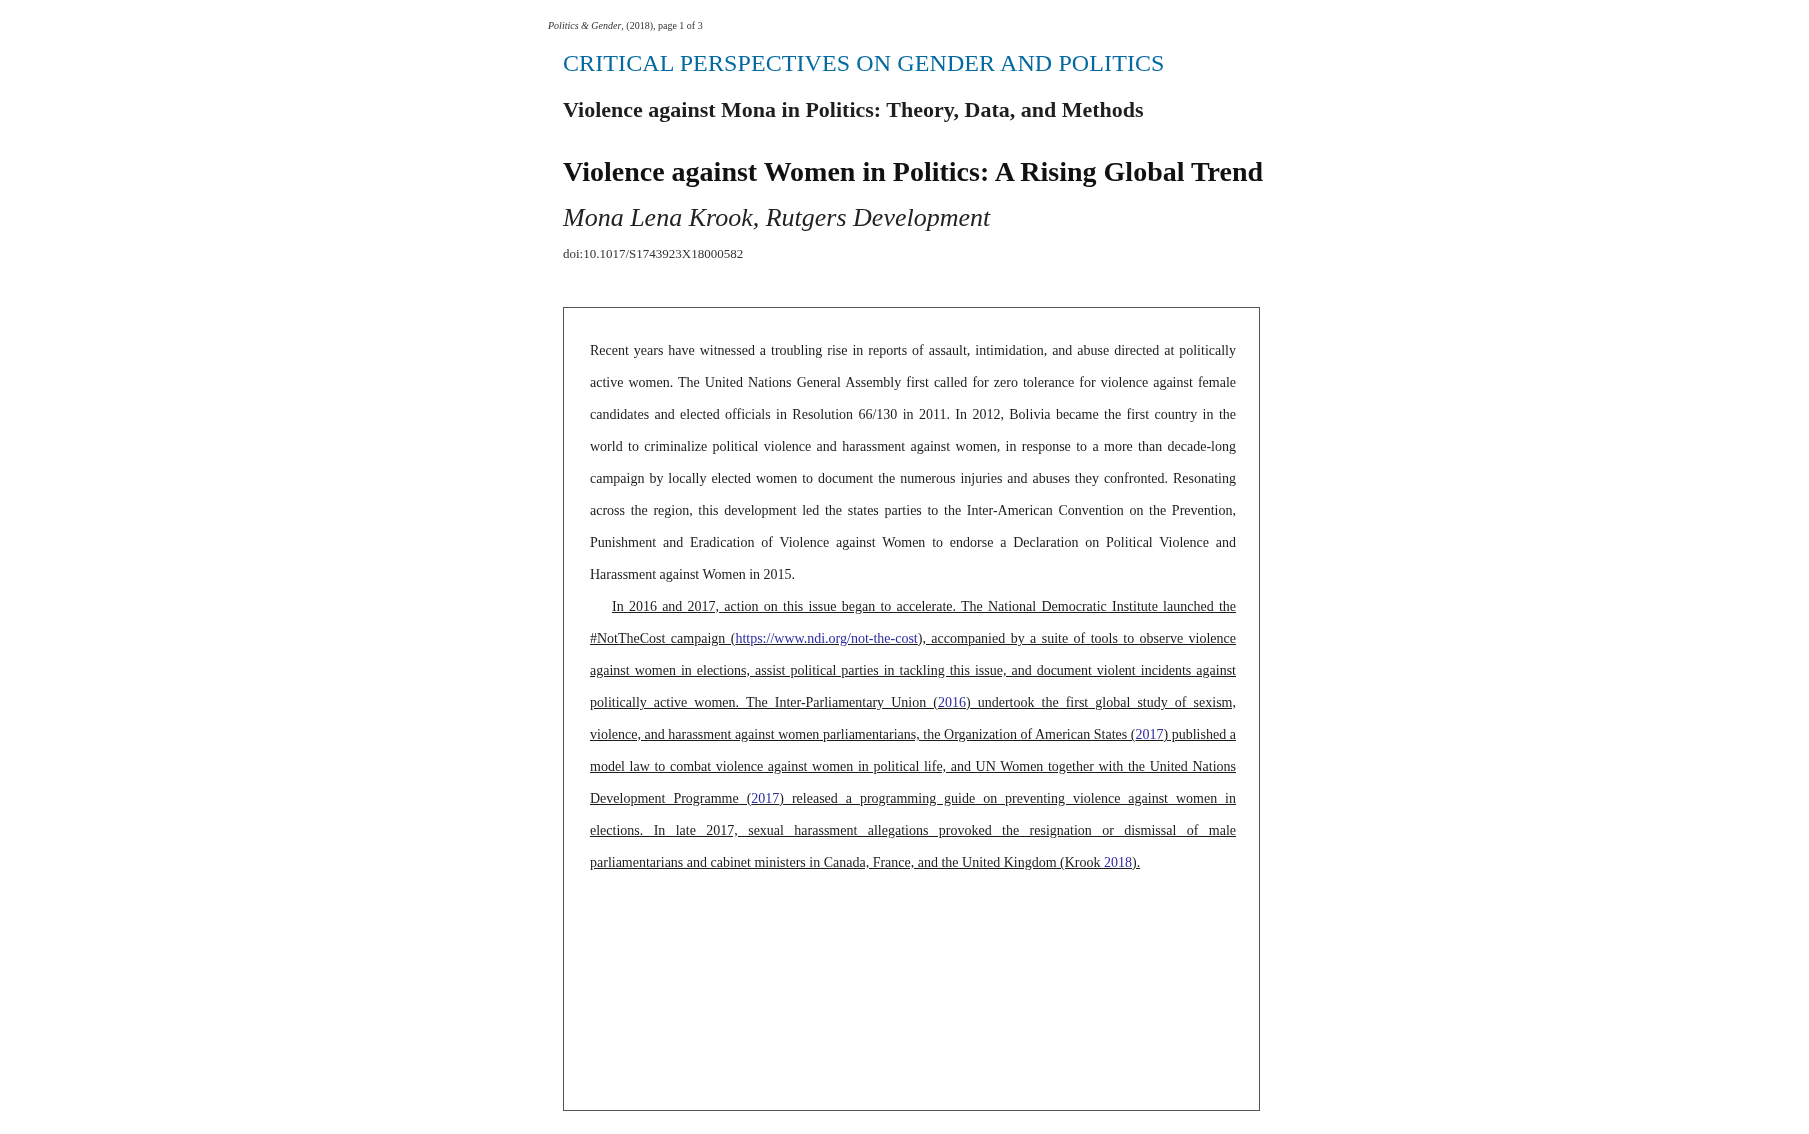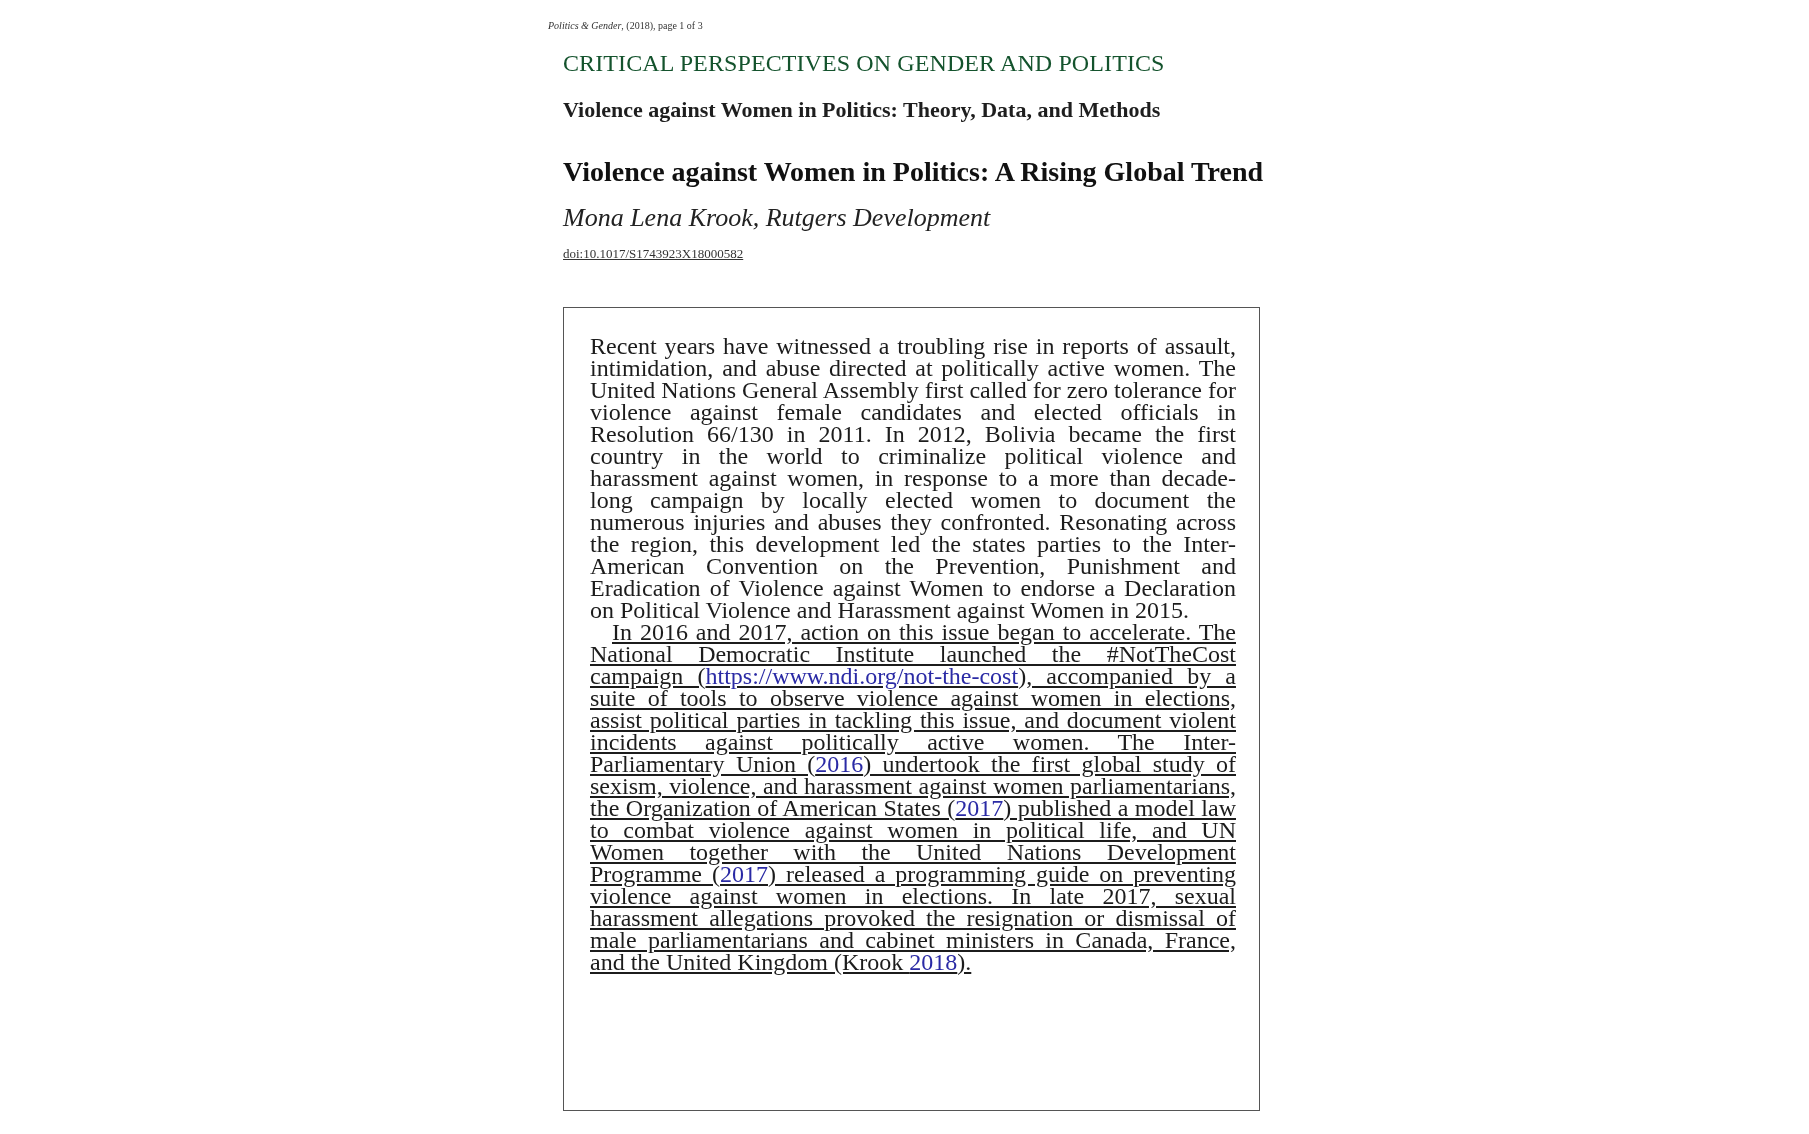--- a/index.html
+++ b/index.html
@@ -1,40 +1,40 @@
 <!DOCTYPE html>
 <html><head>
 <meta charset="utf-8">
 <style>
   html, body { margin:0; padding:0; background:#ffffff; }
   body { width:1809px; height:1134px; position:relative; overflow:hidden;
          font-family:"Liberation Serif","DejaVu Serif",serif; color:#1a1a1a; }
   .running-head { position:absolute; left:548px; top:20px; font-size:10px; color:#333; }
   .running-head .journal { font-style:italic; }
-  .section-head { position:absolute; left:563px; top:50px; font-size:24px; letter-spacing:0.1px; color:#14532d;text-align:right; }
+  .section-head { position:absolute; left:563px; top:50px; font-size:24px; letter-spacing:0.1px; color:#0369a1;text-align:right; }
   .series-title { position:absolute; left:563px; top:97px; font-size:22px; font-weight:bold; color:#1e1e1e; }
   .article-title { position:absolute; left:563px; top:156px; font-size:28px; font-weight:bold; color:#111; }
   .author { position:absolute; left:563px; top:203px; font-size:26px; font-style:italic; color:#222; }
-  .doi { position:absolute; left:563px; top:246px; font-size:13px; color:#333;text-decoration:underline; }
+  .doi { position:absolute; left:563px; top:246px; font-size:13px; color:#333; }
   .abstract-box { position:absolute; left:563px; top:307px; width:697px; height:804px;
                   border:1.5px solid #555; box-sizing:border-box; }
   .abstract-text { position:absolute; left:26px; top:27px; width:646px;
-                   font-size:24px; line-height:22px; text-align:justify; color:#1c1c1c; }
+                   font-size:14px; line-height:32px; text-align:justify; color:#1c1c1c; }
   .abstract-text p { margin:0; }
   .abstract-text p.indent { text-indent:22px;text-decoration:underline; }
   a.ref, a.url { color:#2a2aa5; text-decoration:none; }
 </style>
 </head>
 <body>
 
 <div class="running-head"><span class="journal">Politics &amp; Gender</span><span>, (2018), page 1 of 3</span></div>
 
 <div class="section-head">CRITICAL PERSPECTIVES ON GENDER AND POLITICS</div>
 
-<div class="series-title">Violence against Women in Politics: Theory, Data, and Methods</div>
+<div class="series-title">Violence against Mona in Politics: Theory, Data, and Methods</div>
 
 <div class="article-title">Violence against Women in Politics: A Rising Global Trend</div>
 
 <div class="author">Mona Lena Krook, Rutgers Development</div>
 
 <div class="doi">doi:10.1017/S1743923X18000582</div>
 
 <div class="abstract-box">
   <div class="abstract-text">
     <p>Recent years have witnessed a troubling rise in reports of assault, intimidation, and abuse directed at politically active women. The United Nations General Assembly first called for zero tolerance for violence against female candidates and elected officials in Resolution 66/130 in 2011. In 2012, Bolivia became the first country in the world to criminalize political violence and harassment against women, in response to a more than decade-long campaign by locally elected women to document the numerous injuries and abuses they confronted. Resonating across the region, this development led the states parties to the Inter-American Convention on the Prevention, Punishment and Eradication of Violence against Women to endorse a Declaration on Political Violence and Harassment against Women in 2015.</p>

